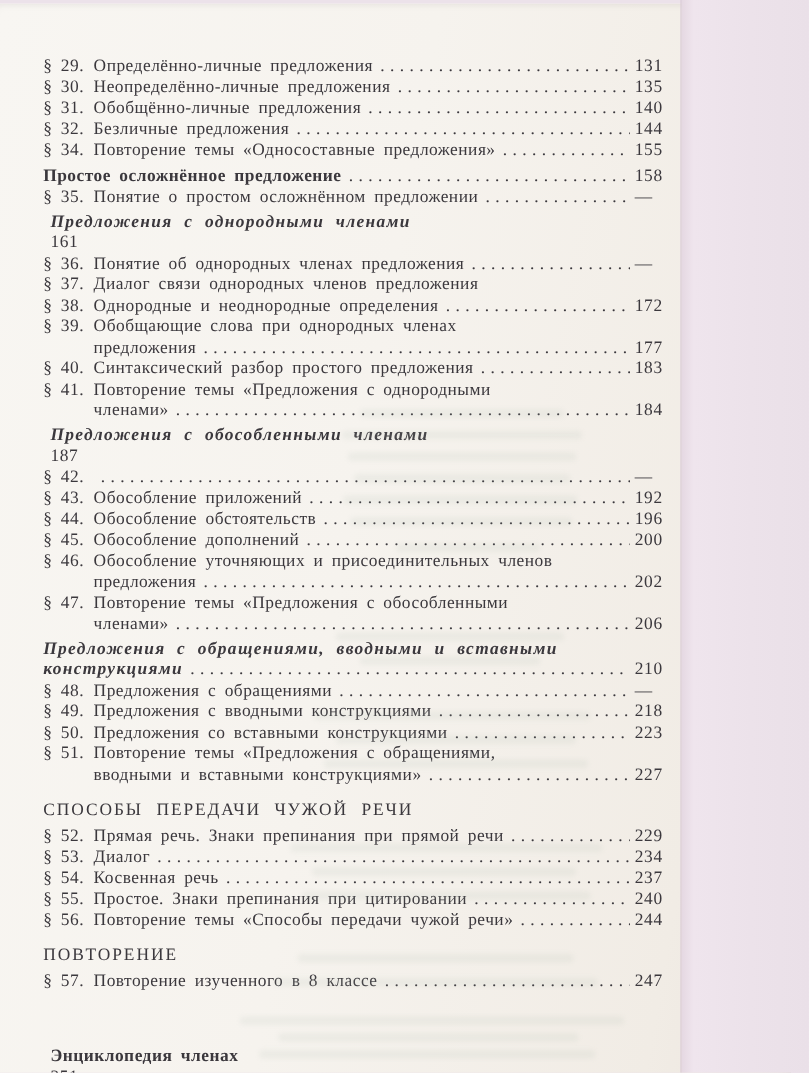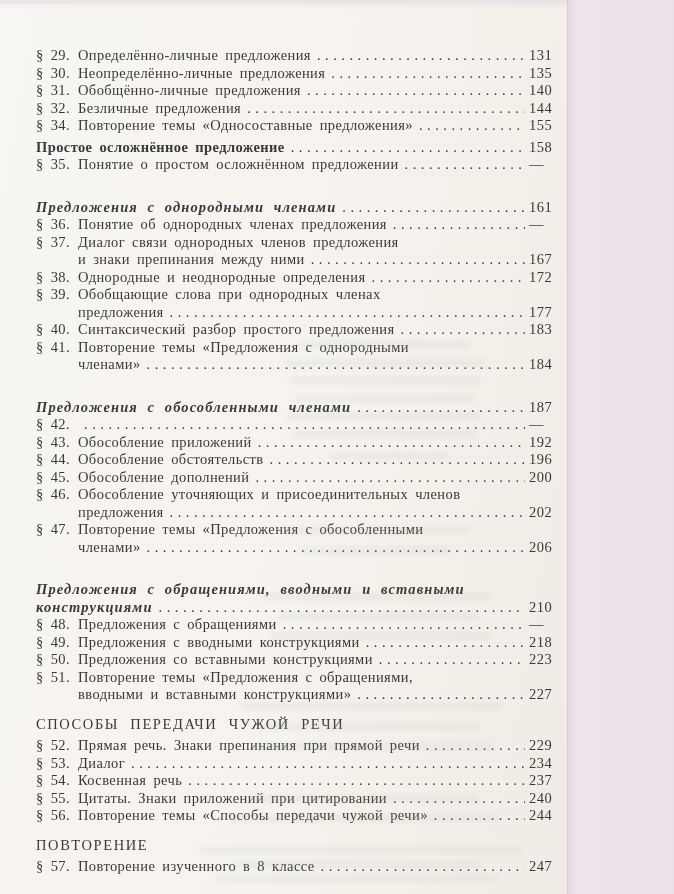--- a/index.html
+++ b/index.html
@@ -36,21 +36,21 @@
     margin:0 4px 0 6px;min-width:10px;
     letter-spacing:4.5px;word-spacing:0;
   }
   .lead::after{content:"..........................................................................................";}
   .page-no{flex:0 0 auto;min-width:28px;letter-spacing:.5px;}
   .t-hb .txt{font-weight:700;}
   .t-hbi .txt{font-weight:700;font-style:italic;letter-spacing:1.1px;word-spacing:5px;}
   .t-caps .txt{letter-spacing:1.6px;word-spacing:6px;}
   .t-enc .txt{font-weight:700;}
   .gap-sm{margin-top:4px;}
-  .gap-md{margin-top:25px;}
+  .gap-md{margin-top:3px;flex-direction:column;}
   .gap-lg{margin-top:12px;}
   
   .ghost{
     position:absolute;height:7px;border-radius:3px;
     background:#a9b8ab;opacity:.13;filter:blur(2px);
   }
 </style>
 </head>
 <body>
 
@@ -106,26 +106,20 @@
         <span class="pre">§ 36.</span>
         <span class="txt">Понятие об однородных членах предложения</span>
         <span class="lead"></span>
         <span class="page-no">—</span>
       </div>
       <div class="row t-entry">
         <span class="pre">§ 37.</span>
         <span class="txt">Диалог связи однородных членов предложения</span>
       </div>
       <div class="row t-entry">
-        <span class="pre"></span>
-        <span class="txt">и знаки препинания между ними</span>
-        <span class="lead"></span>
-        <span class="page-no">167</span>
-      </div>
-      <div class="row t-entry">
         <span class="pre">§ 38.</span>
         <span class="txt">Однородные и неоднородные определения</span>
         <span class="lead"></span>
         <span class="page-no">172</span>
       </div>
       <div class="row t-entry">
         <span class="pre">§ 39.</span>
         <span class="txt">Обобщающие слова при однородных членах</span>
       </div>
       <div class="row t-entry">
@@ -250,21 +244,21 @@
         <span class="page-no">234</span>
       </div>
       <div class="row t-entry">
         <span class="pre">§ 54.</span>
         <span class="txt">Косвенная речь</span>
         <span class="lead"></span>
         <span class="page-no">237</span>
       </div>
       <div class="row t-entry">
         <span class="pre">§ 55.</span>
-        <span class="txt">Цитаты. Знаки приложений при цитировании</span>
+        <span class="txt">Простое. Знаки препинания при цитировании</span>
         <span class="lead"></span>
         <span class="page-no">240</span>
       </div>
       <div class="row t-entry">
         <span class="pre">§ 56.</span>
         <span class="txt">Повторение темы «Способы передачи чужой речи»</span>
         <span class="lead"></span>
         <span class="page-no">244</span>
       </div>
       <div class="row t-caps gap-lg">

